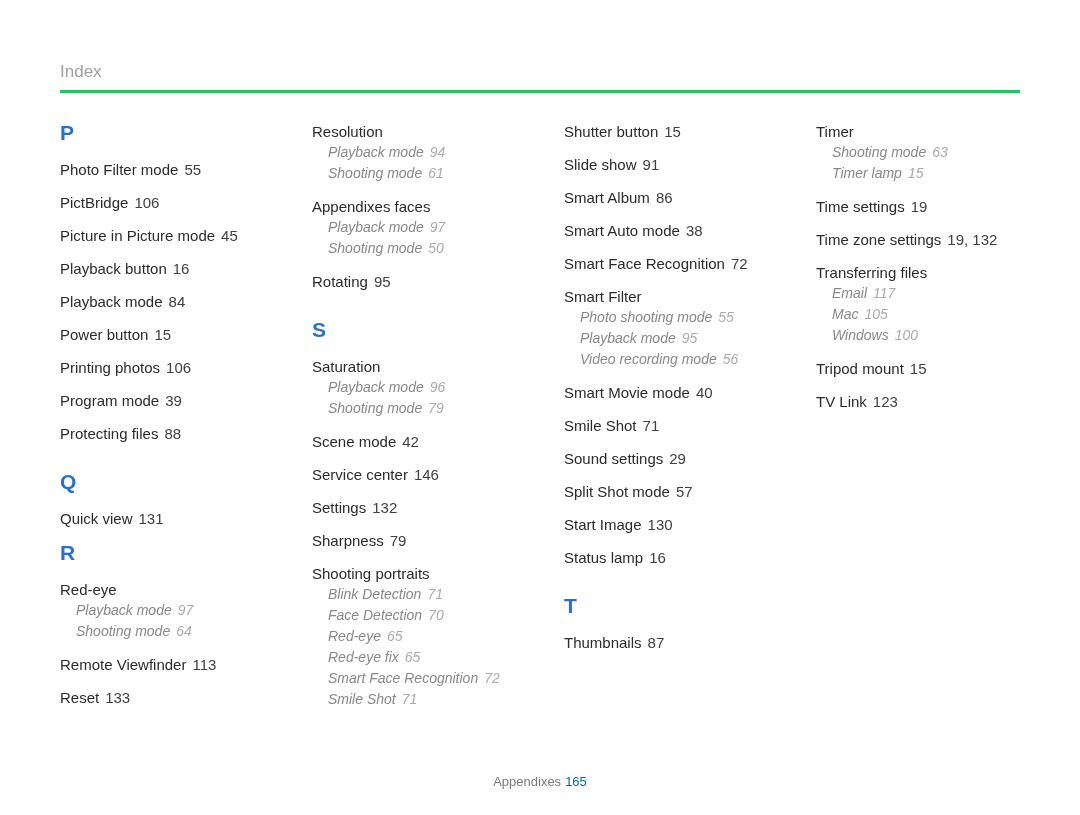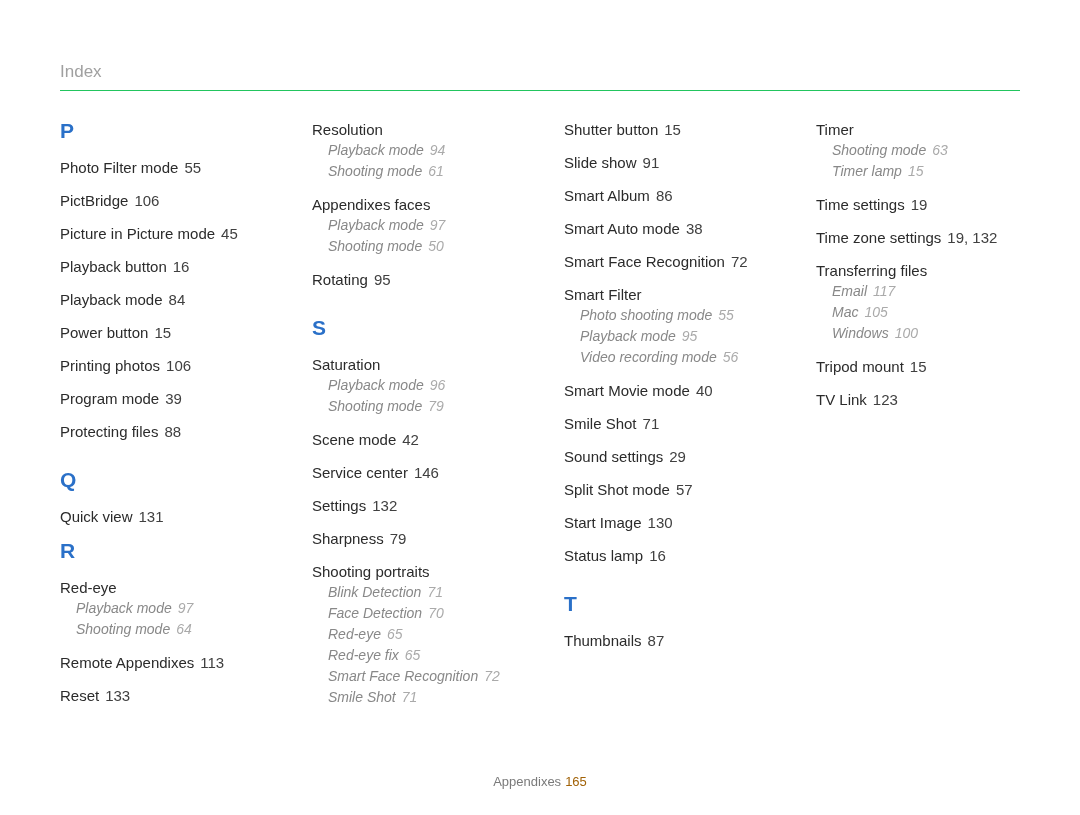--- a/index.html
+++ b/index.html
@@ -15,21 +15,21 @@
   .page {
     padding: 62px 60px 0 60px;
     height: 100%;
     position: relative;
   }
   .header {
     font-size: 17px;
     color: #a0a0a0;
     font-weight: 300;
     padding-bottom: 8px;
-    border-bottom: 1px solid #22c55e;
+    border-bottom: 3px solid #22c55e;
     margin-bottom: 28px;
   }
   .columns {
     column-count: 4;
     column-gap: 48px;
     column-fill: auto;
     height: 590px;
   }
   .section-letter {
     color: #2a70c8;
@@ -68,21 +68,21 @@
   .footer {
     position: absolute;
     bottom: 26px;
     left: 0;
     width: 100%;
     text-align: center;
     font-size: 13px;
     color: #7a7a7a;
   }
   .footer .fpg {
-    color: #a16207;
+    color: #0369a1;
     margin-left: 4px;
   }
 </style>
 </head>
 <body>
 
 <div class="page">
 
   <div class="header">Index</div>
 
@@ -94,21 +94,21 @@
       <div class="entry"><span>Playback button</span><span class="pg">16</span></div>
       <div class="entry"><span>Playback mode</span><span class="pg">84</span></div>
       <div class="entry"><span>Power button</span><span class="pg">15</span></div>
       <div class="entry"><span>Printing photos</span><span class="pg">106</span></div>
       <div class="entry"><span>Program mode</span><span class="pg">39</span></div>
       <div class="entry"><span>Protecting files</span><span class="pg">88</span></div>
       <div class="section-letter pad-top">Q</div>
       <div class="entry"><span>Quick view</span><span class="pg">131</span></div>
       <div class="section-letter">R</div>
       <div class="entry"><span>Red-eye</span><div class="sub"><span>Playback mode</span><span class="pg">97</span></div><div class="sub"><span>Shooting mode</span><span class="pg">64</span></div></div>
-      <div class="entry"><span>Remote Appendixes</span><span class="pg">113</span></div>
+      <div class="entry"><span>Remote Viewfinder</span><span class="pg">113</span></div>
       <div class="entry"><span>Reset</span><span class="pg">133</span></div>
       <div class="entry"><span>Resolution</span><div class="sub"><span>Playback mode</span><span class="pg">94</span></div><div class="sub"><span>Shooting mode</span><span class="pg">61</span></div></div>
       <div class="entry"><span>Appendixes faces</span><div class="sub"><span>Playback mode</span><span class="pg">97</span></div><div class="sub"><span>Shooting mode</span><span class="pg">50</span></div></div>
       <div class="entry"><span>Rotating</span><span class="pg">95</span></div>
       <div class="section-letter pad-top">S</div>
       <div class="entry"><span>Saturation</span><div class="sub"><span>Playback mode</span><span class="pg">96</span></div><div class="sub"><span>Shooting mode</span><span class="pg">79</span></div></div>
       <div class="entry"><span>Scene mode</span><span class="pg">42</span></div>
       <div class="entry"><span>Service center</span><span class="pg">146</span></div>
       <div class="entry"><span>Settings</span><span class="pg">132</span></div>
       <div class="entry"><span>Sharpness</span><span class="pg">79</span></div>

